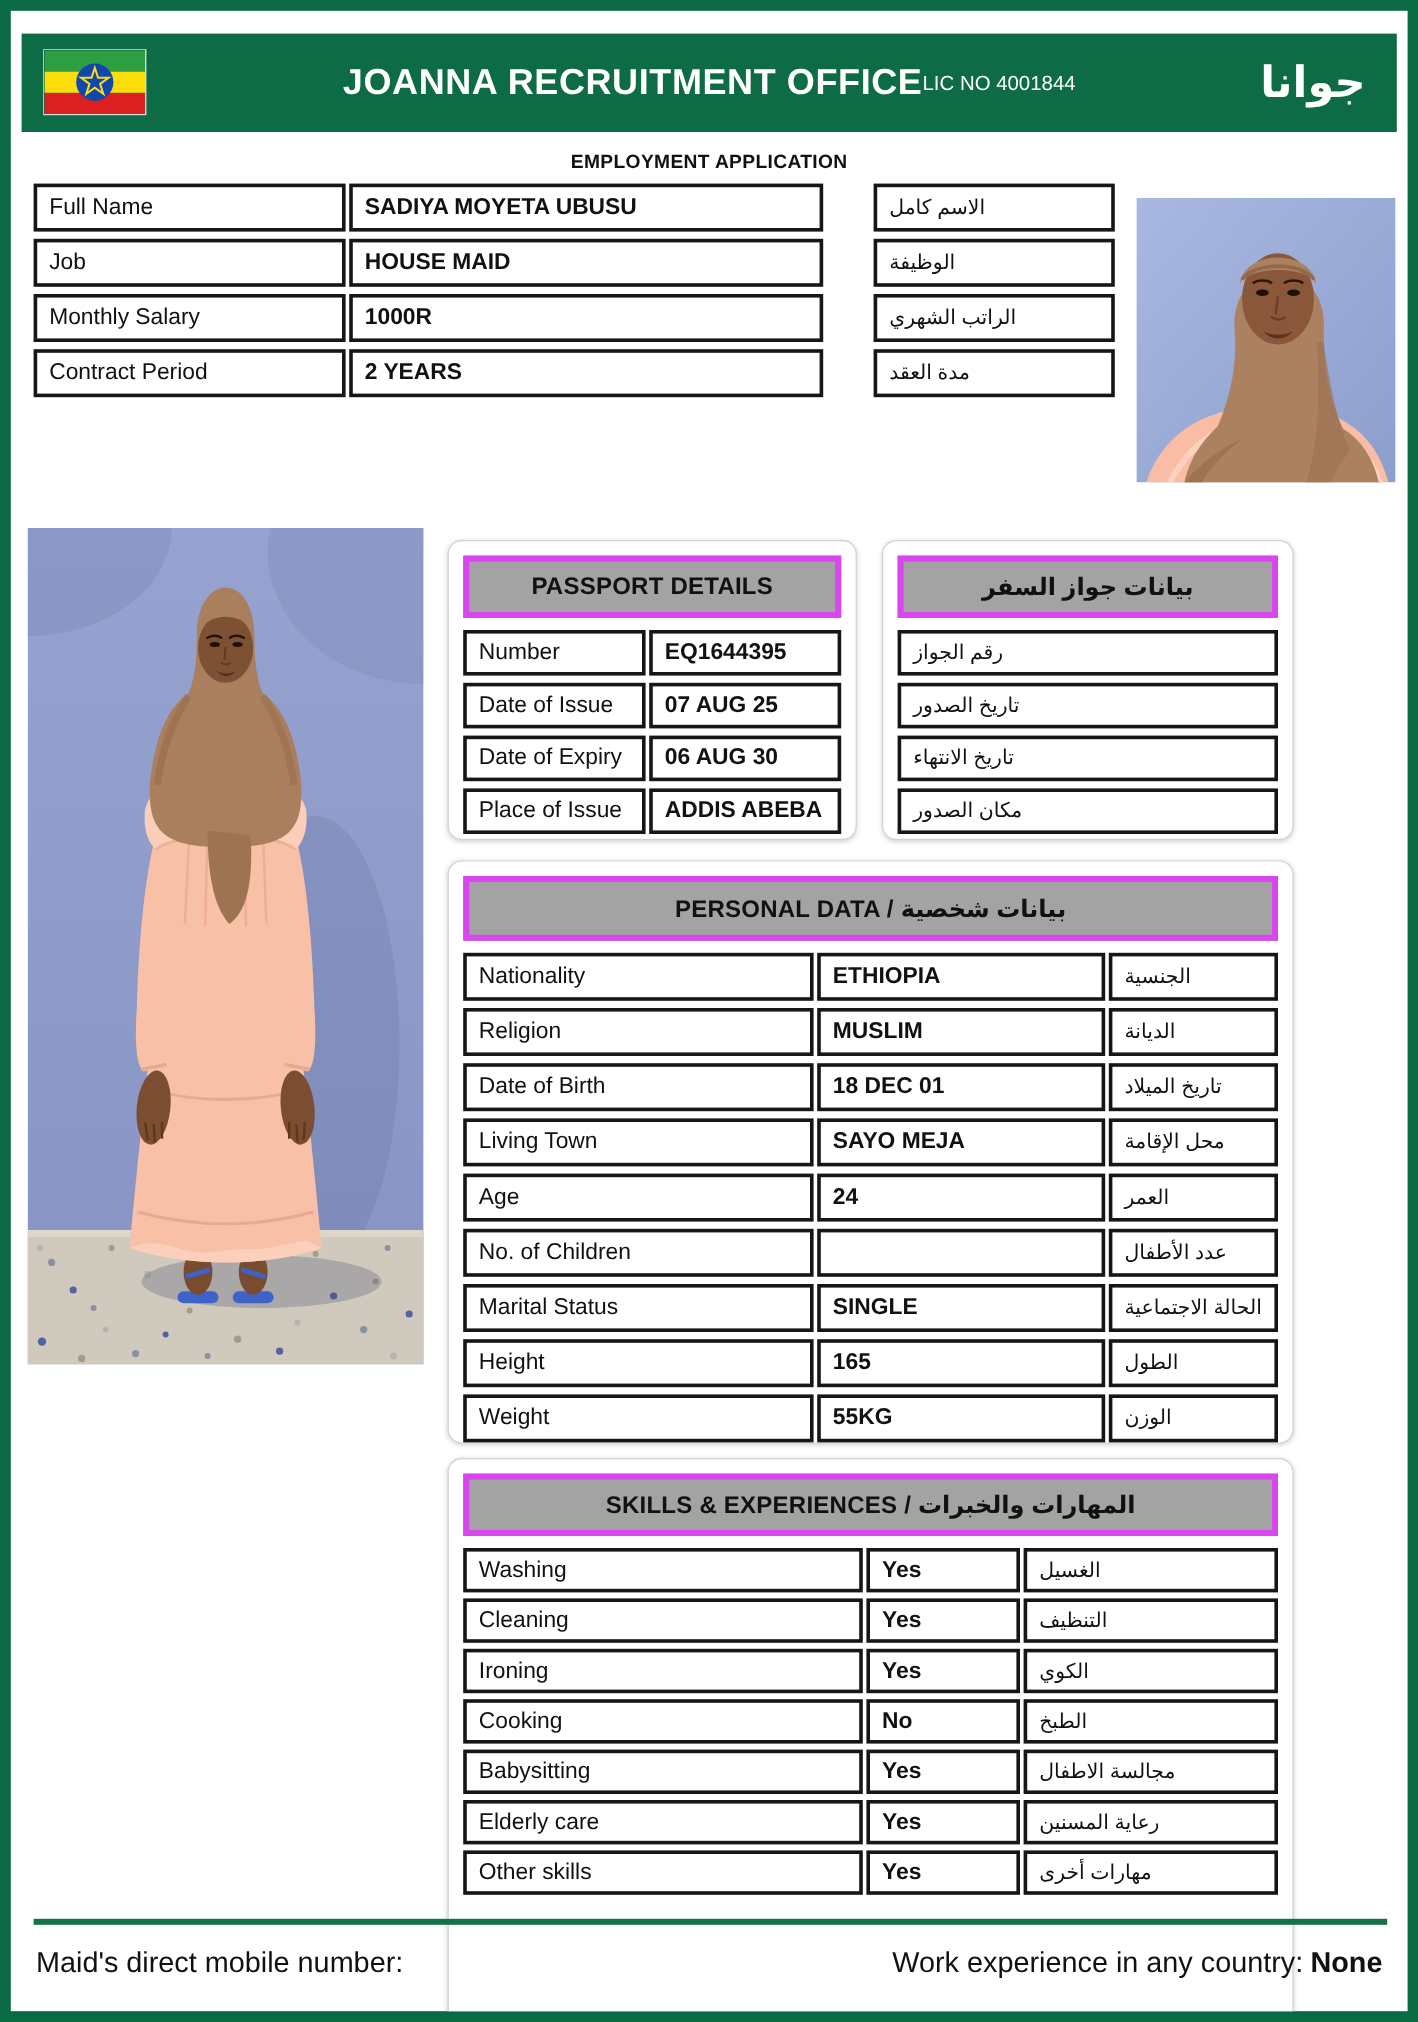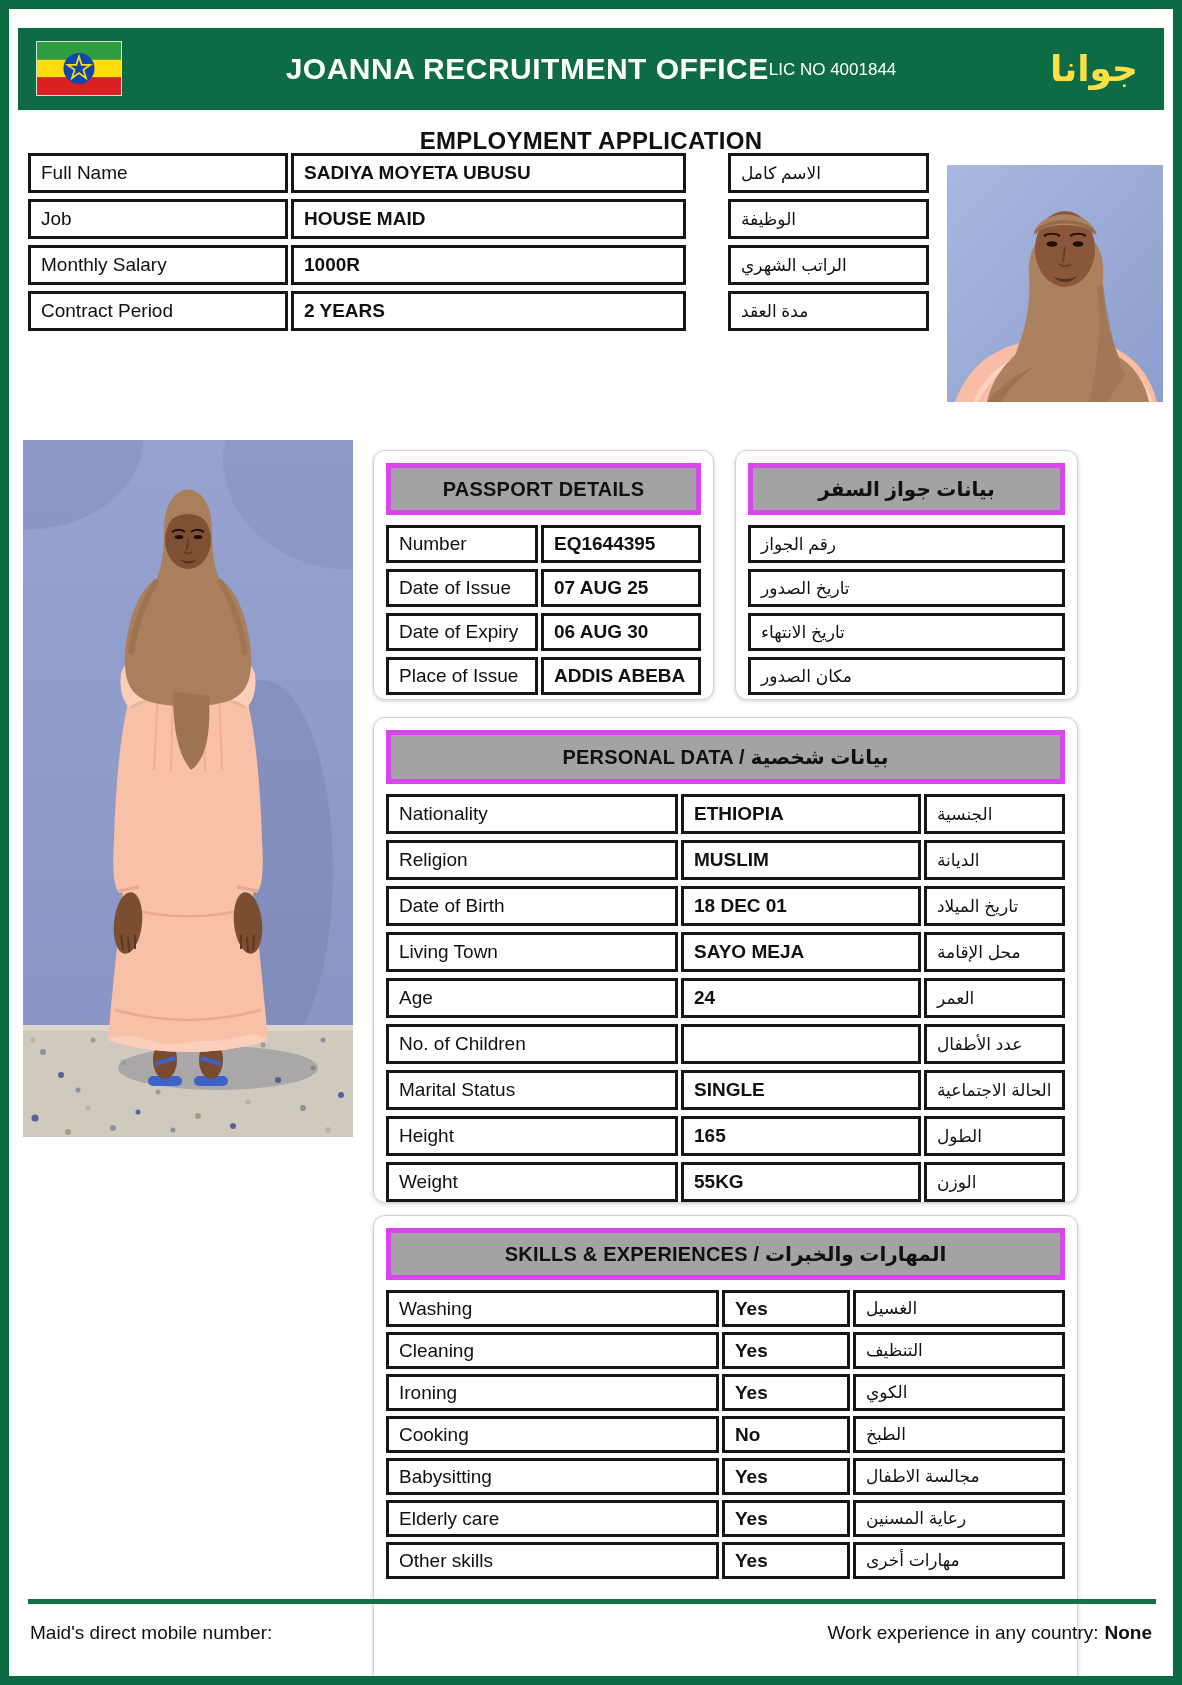--- a/index.html
+++ b/index.html
@@ -10,23 +10,23 @@
   }
   
   .header{
     position:absolute;left:9px;top:19px;width:1146px;height:82px;
     background:#0d6b45;display:flex;align-items:center;
   }
   .flag{position:absolute;left:19px;top:14px;width:84px;height:53px;box-shadow:0 0 0 1px #cfe3d8;}
   .header-center{position:absolute;left:0;right:0;top:0;bottom:0;display:flex;align-items:center;justify-content:center;color:#fff;}
   .org-name{font-size:30px;font-weight:bold;letter-spacing:.5px;line-height:1.15;}
   .license{font-size:17px;margin-top:2px;}
-  .org-arabic{position:absolute;right:26px;top:50%;transform:translateY(-50%);color:#fde047;font-size:36px;font-weight:bold;}
-  
-  .form-title{position:absolute;left:0;top:118px;width:1164px;text-align:center;font-size:24px;font-weight:bold;letter-spacing:.3px;}
+  .org-arabic{position:absolute;right:26px;top:50%;transform:translateY(-50%);color:#ffffff;font-size:36px;font-weight:bold;}
+  
+  .form-title{position:absolute;left:0;top:118px;width:1164px;text-align:center;font-size:16px;font-weight:bold;letter-spacing:.3px;}
   
   .trow{display:flex;gap:3px;}
   .cell{
     border:3px solid #161616;background:#fff;box-sizing:border-box;
     display:flex;align-items:center;padding:0 10px;font-size:19px;white-space:nowrap;overflow:hidden;
   }
   .cell.val{font-weight:bold;}
   .cell.ar{justify-content:flex-end;font-size:17px;}
   
   .summary{position:absolute;left:19px;top:144px;}
@@ -60,21 +60,21 @@
   .pd-lbl{width:292px;}
   .pd-val{width:240px;}
   .pd-ar{flex:1;}
   .skills{left:364px;top:1206px;width:705px;height:476px;}
   .skills .trow{margin-bottom:5px;height:37px;}
   .sk-lbl{width:333px;}
   .sk-val{width:128px;}
   .sk-ar{flex:1;}
   
   .footer-rule{position:absolute;left:19px;top:1590px;width:1128px;height:5px;background:#15714a;}
-  .footer{position:absolute;left:21px;right:21px;top:1613px;display:flex;justify-content:space-between;font-size:19px;}
+  .footer{position:absolute;left:21px;right:21px;top:1613px;display:flex;justify-content:space-between;font-size:24px;}
   .exp-value{font-weight:bold;margin-left:6px;}
 </style>
 </head>
 <body>
 
 <div class="page">
 
   <div class="header">
     <div class="flag">
       <svg viewBox="0 0 84 53" preserveAspectRatio="none">

